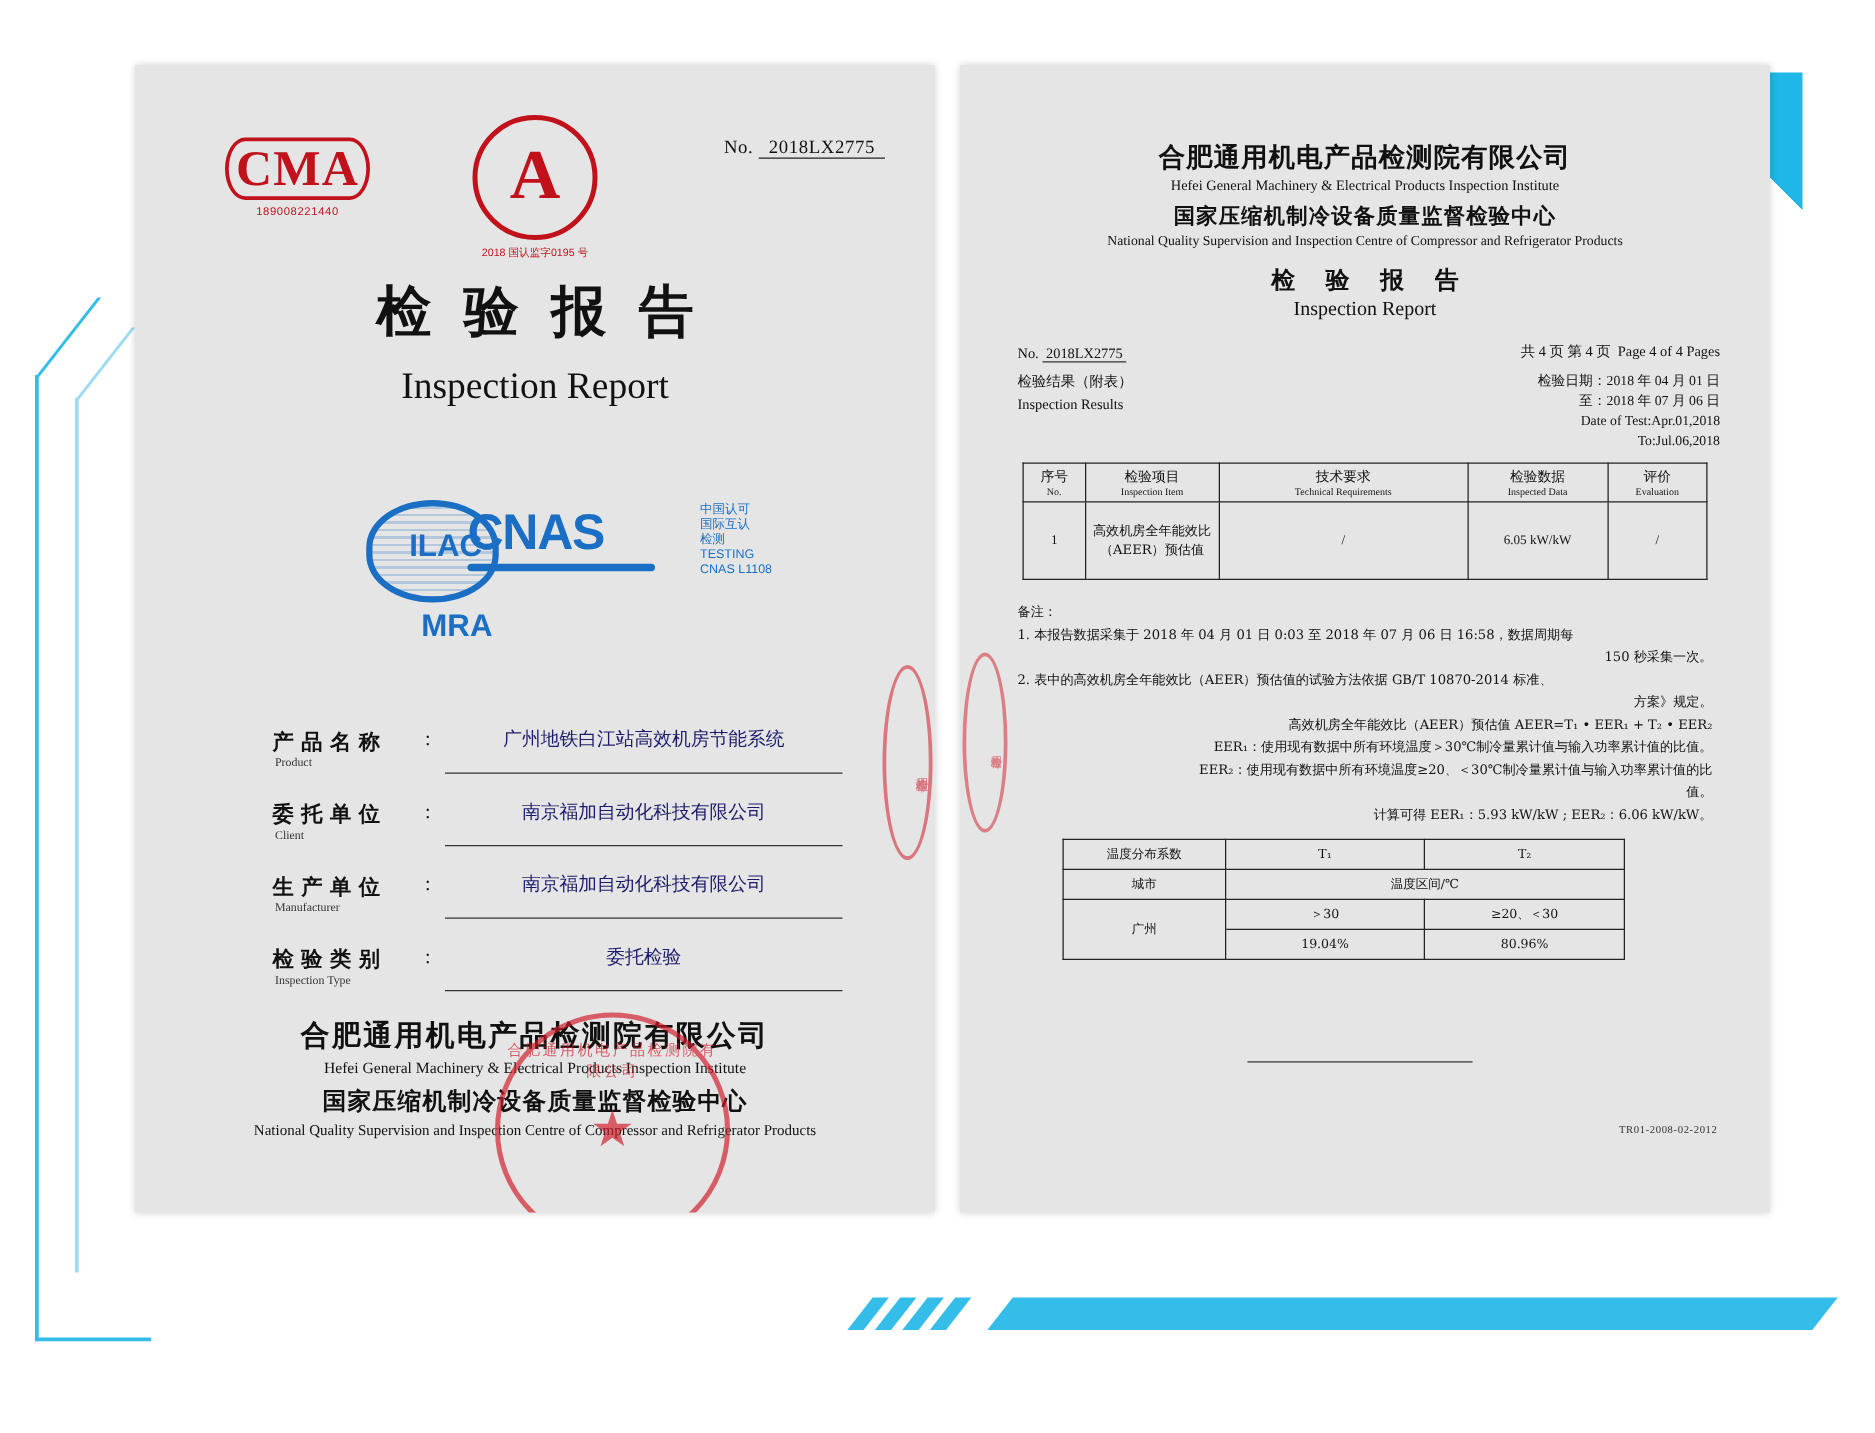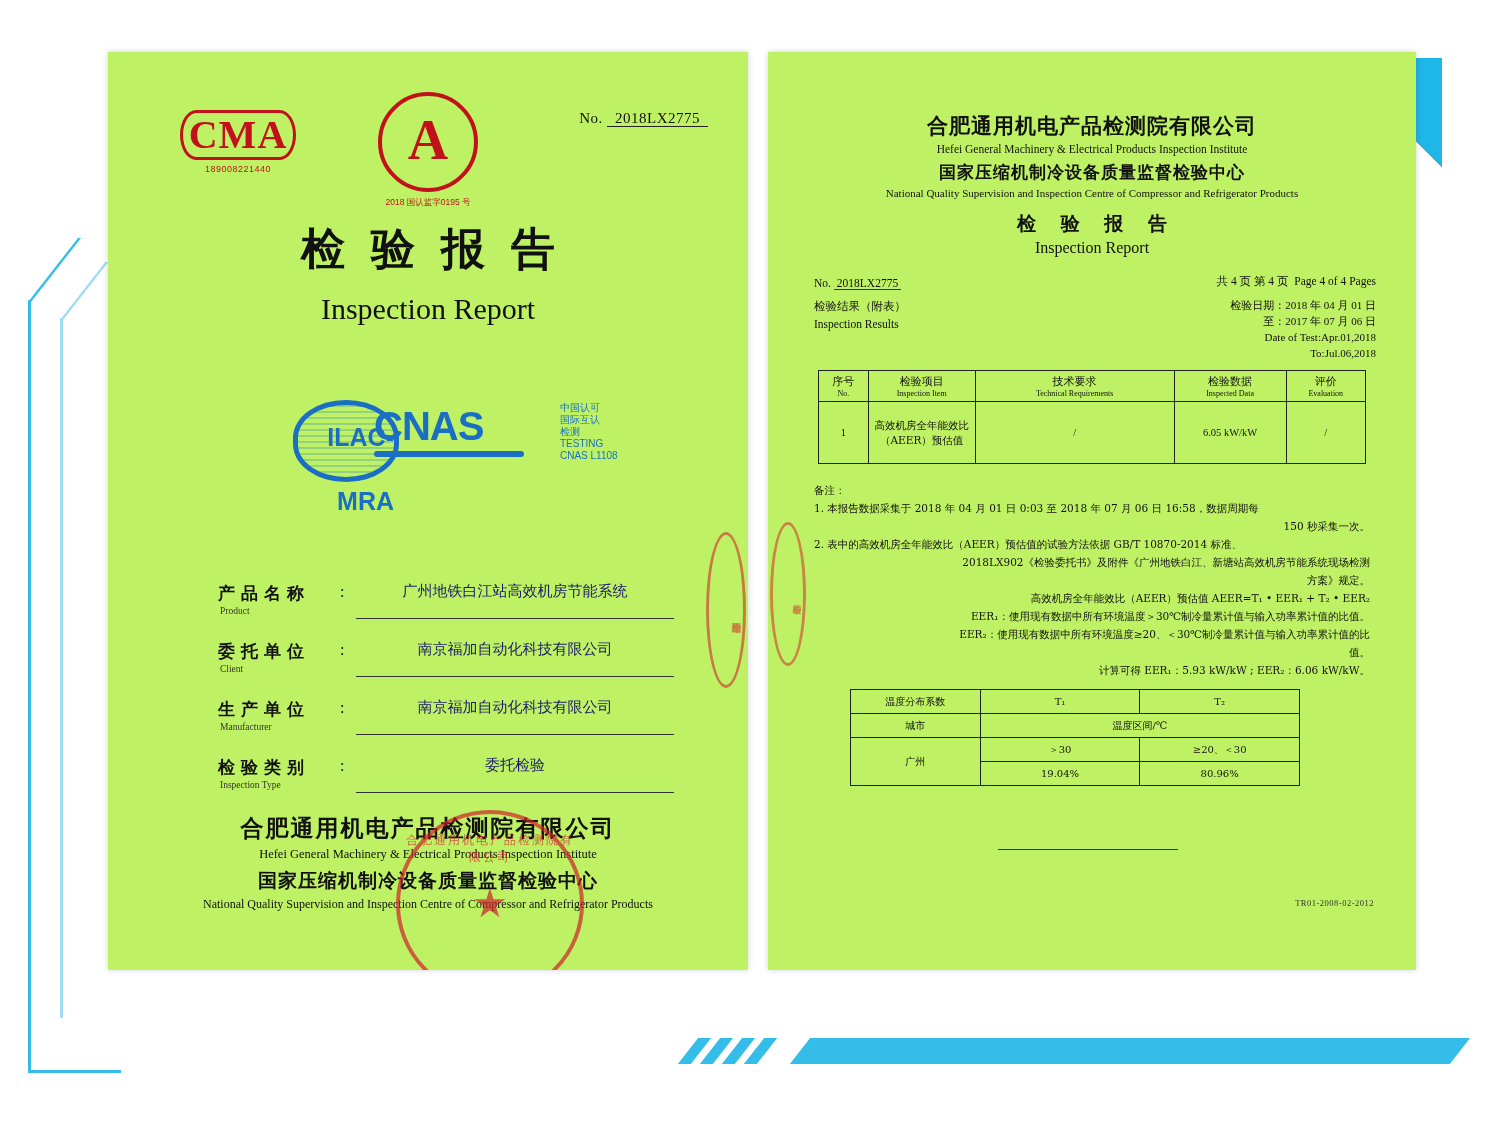--- a/index.html
+++ b/index.html
@@ -75,21 +75,21 @@
     left: 800px; bottom: 82px;
     width: 660px; height: 26px;
     background: #35bdea;
     transform: skewX(-38deg);
     z-index: 2;
   }
 
   
   .sheet {
     position: absolute;
-    background: #bef264;
+    background: #e5e5e5;
     box-shadow: 0 0 6px rgba(0,0,0,.18);
     z-index: 5;
     overflow: hidden;
   }
   .sheet-left  { left: 108px; top: 52px;  width: 640px; height: 918px; }
   .sheet-right { left: 768px; top: 52px;  width: 648px; height: 918px; }
 
   
   .logos-row {
     position: absolute; top: 30px; left: 0; width: 100%;
@@ -446,21 +446,21 @@
     <div class="r-meta-block">
       <div class="r-meta-left">
         <div>检验结果（附表）</div>
         <div>Inspection Results</div>
       </div>
       <div class="r-meta-right">
         <div>
           <span>检验日期：</span><span>2018 年 04 月 01 日</span>
         </div>
         <div>
-          <span>至：</span><span>2017 年 07 月 06 日</span>
+          <span>至：</span><span>2018 年 07 月 06 日</span>
         </div>
         <div>
           <span>Date of Test:</span><span>Apr.01,2018</span>
         </div>
         <div>To:Jul.06,2018</div>
       </div>
     </div>
   </div>
 
   <table class="r-table">
@@ -497,21 +497,20 @@
         <td>/</td>
       </tr>
     </tbody>
   </table>
 
   <div class="notes">
     <div class="nl">备注：</div>
     <div class="nl">1. 本报告数据采集于 2018 年 04 月 01 日 0:03 至 2018 年 07 月 06 日 16:58，数据周期每</div>
     <div class="nl ind">150 秒采集一次。</div>
     <div class="nl">2. 表中的高效机房全年能效比（AEER）预估值的试验方法依据 GB/T 10870-2014 标准、</div>
-    <div class="nl ind">2018LX902《检验委托书》及附件《广州地铁白江、新塘站高效机房节能系统现场检测</div>
     <div class="nl ind">方案》规定。</div>
     <div class="nl ind">高效机房全年能效比（AEER）预估值 AEER=T₁ • EER₁ + T₂ • EER₂</div>
     <div class="nl ind">EER₁：使用现有数据中所有环境温度＞30℃制冷量累计值与输入功率累计值的比值。</div>
     <div class="nl ind">EER₂：使用现有数据中所有环境温度≥20、＜30℃制冷量累计值与输入功率累计值的比</div>
     <div class="nl ind">值。</div>
     <div class="nl ind">计算可得 EER₁：5.93 kW/kW ; EER₂：6.06 kW/kW。</div>
 
     <table class="t2">
       <tbody>
           <tr>

